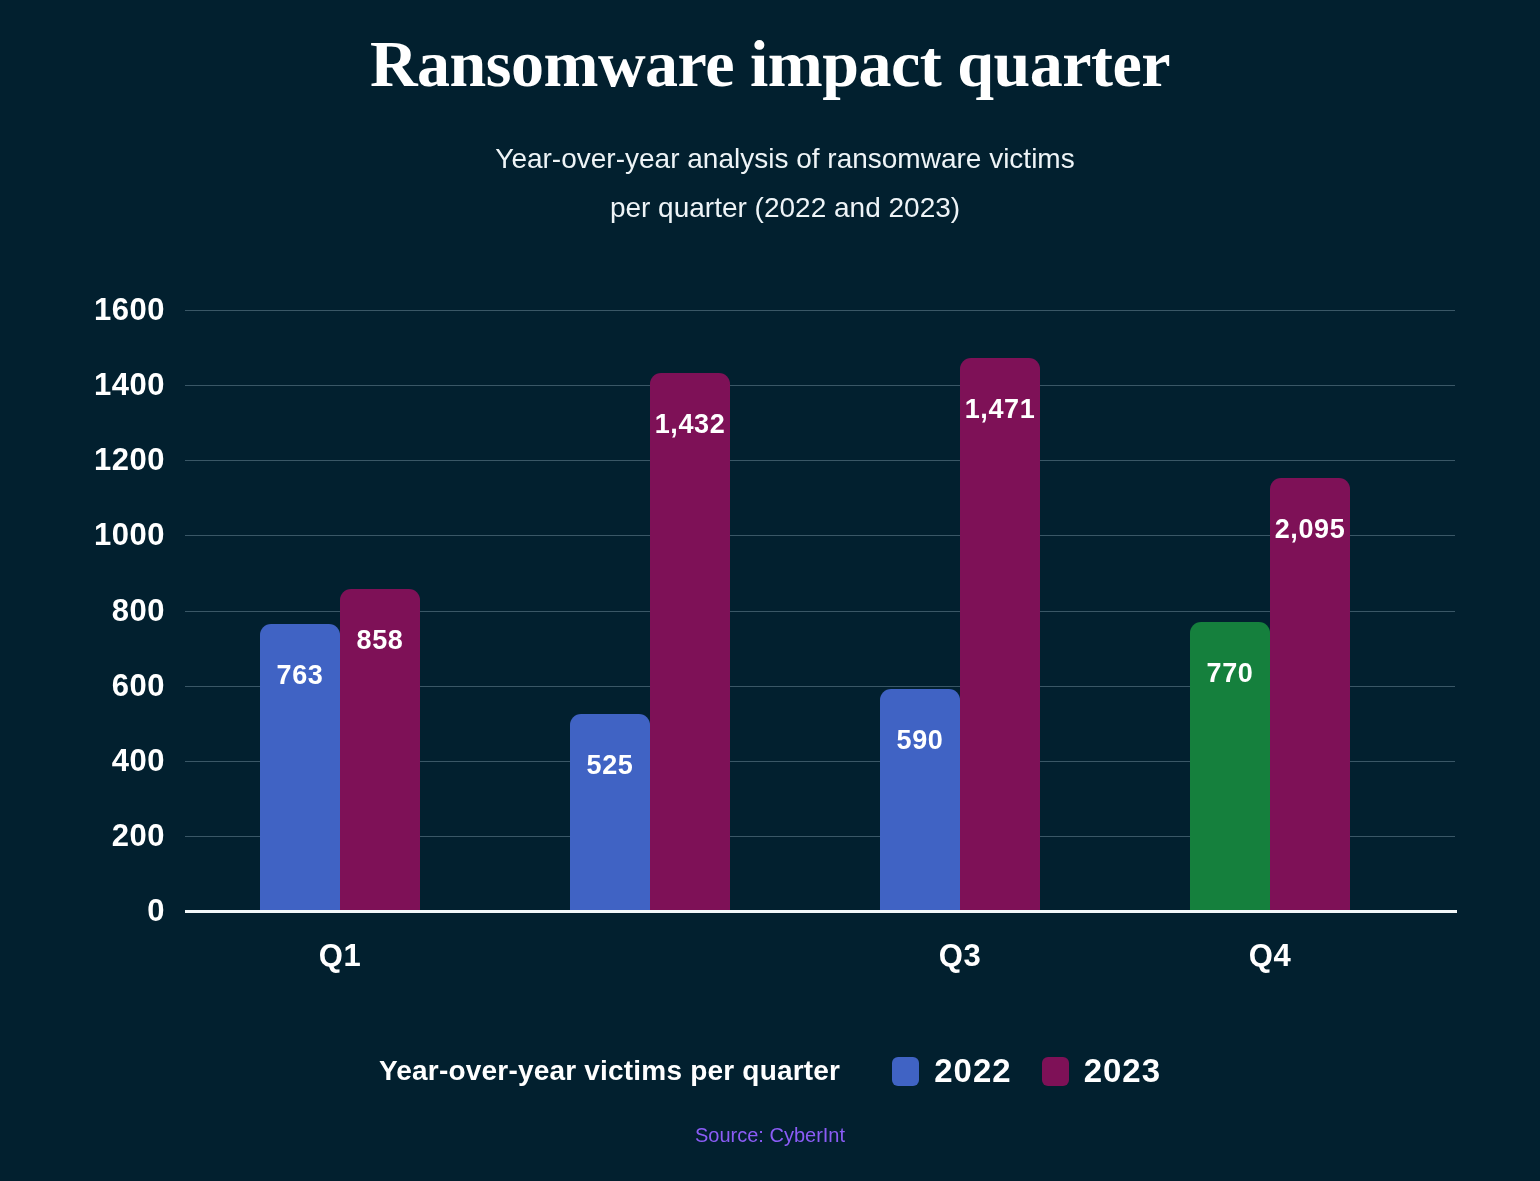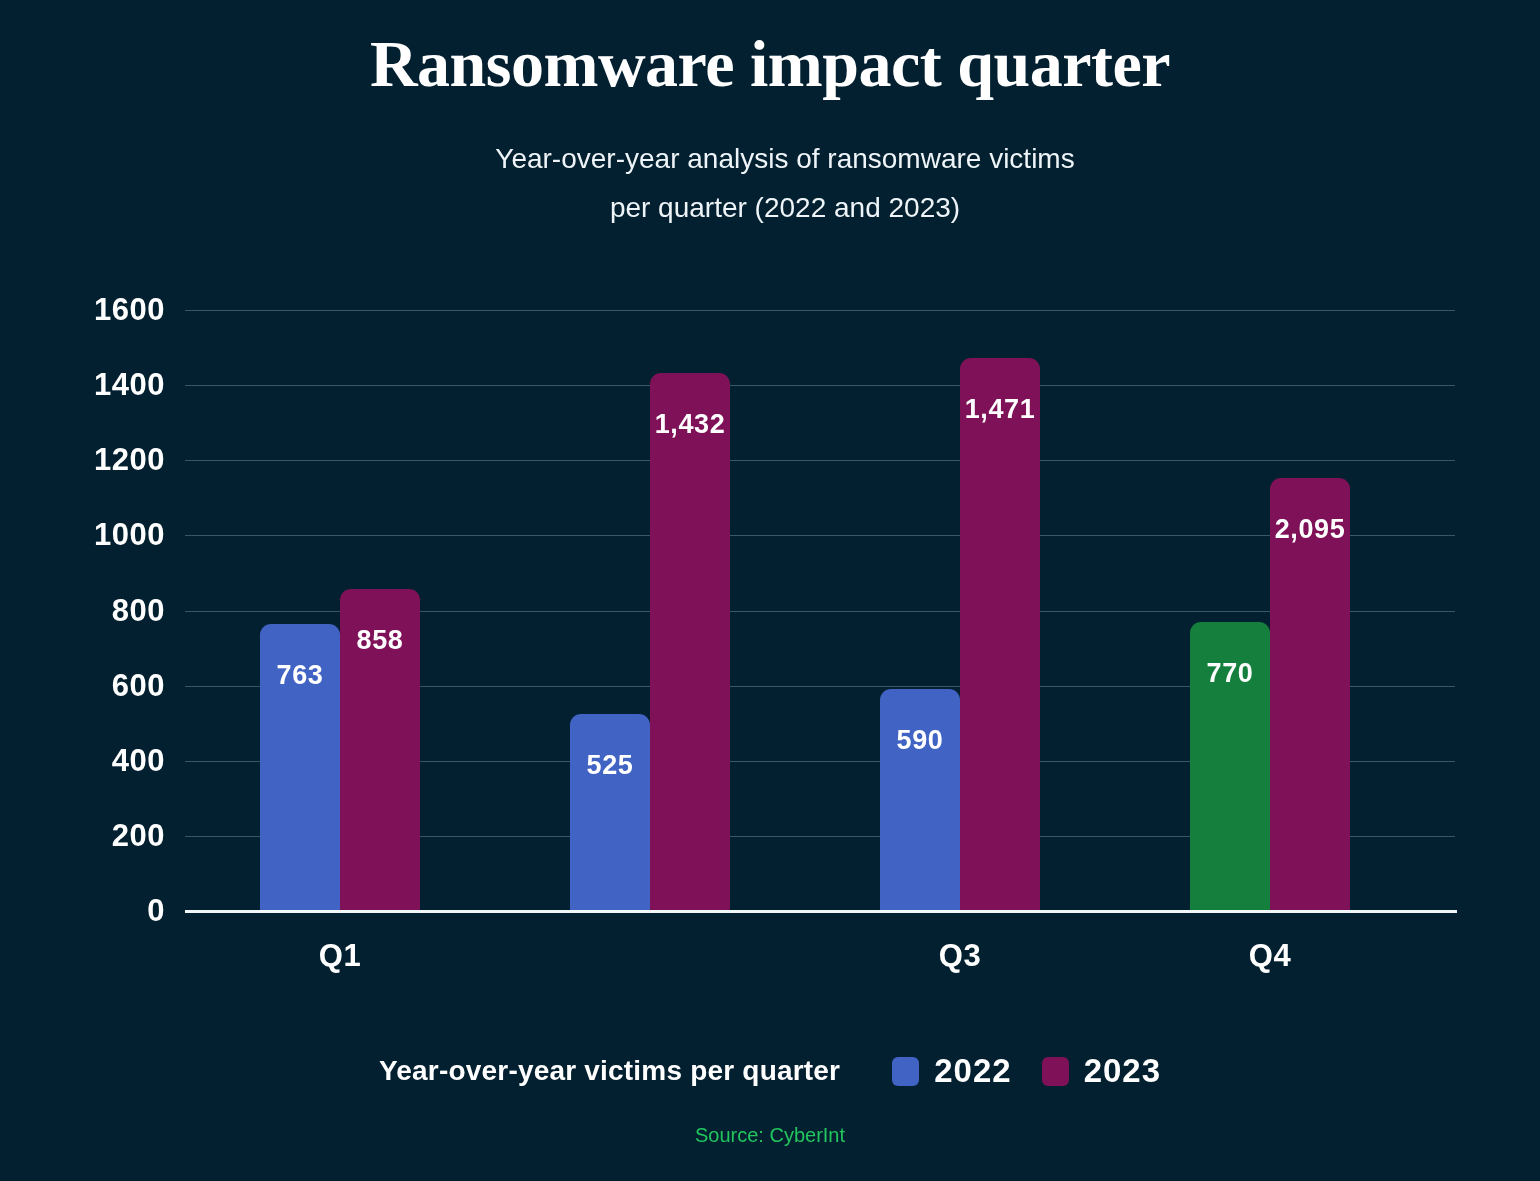--- a/index.html
+++ b/index.html
@@ -157,21 +157,21 @@
   }
 
   
   #source-note {
     position: absolute;
     left: 0;
     top: 1124px;
     width: 1540px;
     text-align: center;
     font-size: 20px;
-    color: #22c55e;
+    color: #8b5cf6;
   }
 </style>
 </head>
 <body>
 
 <div id="canvas">
 
   <div id="chart-title">Ransomware impact quarter</div>
 
   <div id="chart-subtitle">

